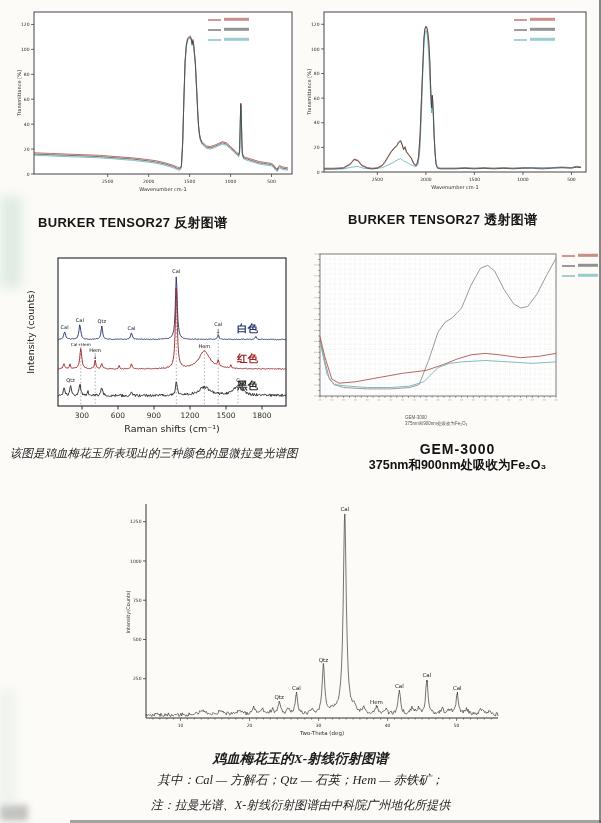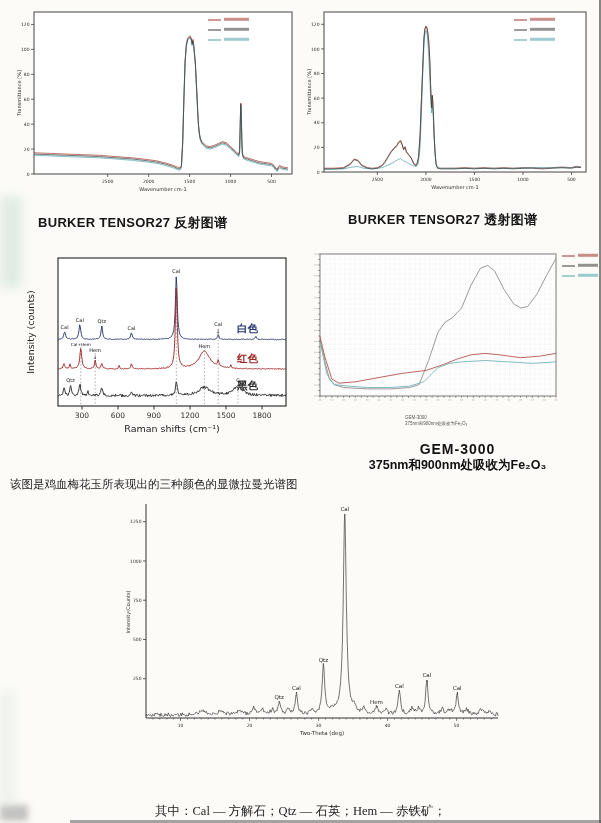--- a/index.html
+++ b/index.html
@@ -8,22 +8,22 @@
   .chart{position:absolute;}
   #c-reflect{left:12px;top:4px;}
   #c-transmit{left:306px;top:4px;}
   #c-raman{left:18px;top:246px;}
   #c-uv{left:304px;top:246px;}
   #c-xrd{left:118px;top:496px;}
   .fig-title{position:absolute;font-weight:700;font-size:13px;color:#161616;letter-spacing:.3px;
              font-family:"Liberation Sans",sans-serif;white-space:nowrap;}
   #t-reflect{left:38px;top:214px;}
   #t-transmit{left:348px;top:211px;text-align:center;}
-  .cap{position:absolute;font-family:"Liberation Serif","DejaVu Serif",serif;
-       color:#1c1c1c;white-space:nowrap;margin-top:31px;}
+  .cap{position:absolute;font-family:"Liberation Serif","DejaVu Serif",serif;font-style:italic;
+       color:#1c1c1c;white-space:nowrap;}
   #cap-raman1{left:10px;top:446px;font-size:11.5px;}
   #cap-raman2{left:16px;top:466px;font-size:12.5px;}
   .gem-tiny{position:absolute;left:405px;top:415px;font-size:4.5px;line-height:6px;color:#555;
             font-family:"Liberation Sans",sans-serif;font-style:normal;}
   #cap-gem{position:absolute;left:330px;top:441px;width:255px;text-align:center;color:#111;}
   #cap-gem .l1{font-size:14px;font-weight:700;letter-spacing:1px;font-family:"Liberation Sans",sans-serif;}
   #cap-gem .l2{font-size:12.5px;font-weight:700;font-family:"Liberation Sans",sans-serif;}
   .xrd-caps{position:absolute;left:0;width:601px;text-align:center;}
   #cap-xrd-title{top:750px;font-size:13.5px;font-weight:700;}
   #cap-xrd-l2{top:772px;font-size:12.5px;}
@@ -438,20 +438,22 @@
         <text x="161.20784313725488" y="203.0814814814815" font-size="5.5" text-anchor="middle" fill="#222" font-family="&quot;Liberation Serif&quot;,serif">Qtz</text>
         <text x="178.46274509803922" y="194.44444444444446" font-size="5.5" text-anchor="middle" fill="#222" font-family="&quot;Liberation Serif&quot;,serif">Cal</text>
         <text x="205.38039215686274" y="166.17777777777778" font-size="5.5" text-anchor="middle" fill="#222" font-family="&quot;Liberation Serif&quot;,serif">Qtz</text>
         <text x="226.7764705882353" y="15.422222222222217" font-size="5.5" text-anchor="middle" fill="#222" font-family="&quot;Liberation Serif&quot;,serif">Cal</text>
         <text x="258.5254901960784" y="207.7925925925926" font-size="5.5" text-anchor="middle" fill="#222" font-family="&quot;Liberation Serif&quot;,serif">Hem</text>
         <text x="281.3019607843138" y="192.0888888888889" font-size="5.5" text-anchor="middle" fill="#222" font-family="&quot;Liberation Serif&quot;,serif">Cal</text>
         <text x="308.90980392156865" y="181.0962962962963" font-size="5.5" text-anchor="middle" fill="#222" font-family="&quot;Liberation Serif&quot;,serif">Cal</text>
         <text x="339.27843137254905" y="194.44444444444446" font-size="5.5" text-anchor="middle" fill="#222" font-family="&quot;Liberation Serif&quot;,serif">Cal</text>
       </svg></div>
 
+  <div class="cap xrd-caps" id="cap-xrd-title">鸡血梅花玉的X-射线衍射图谱</div>
   <div class="cap xrd-caps" id="cap-xrd-l2">其中：Cal — 方解石；Qtz — 石英；Hem — 赤铁矿；</div>
+  <div class="cap xrd-caps" id="cap-note">注：拉曼光谱、X-射线衍射图谱由中科院广州地化所提供</div>
 
   <div class="edge-right"></div>
   <div class="edge-bottom"></div>
   <div class="corner-smudge"></div>
   <div class="green-smudge"></div>
   <div class="green-smudge2"></div>
 </div>
 
 </body></html>

